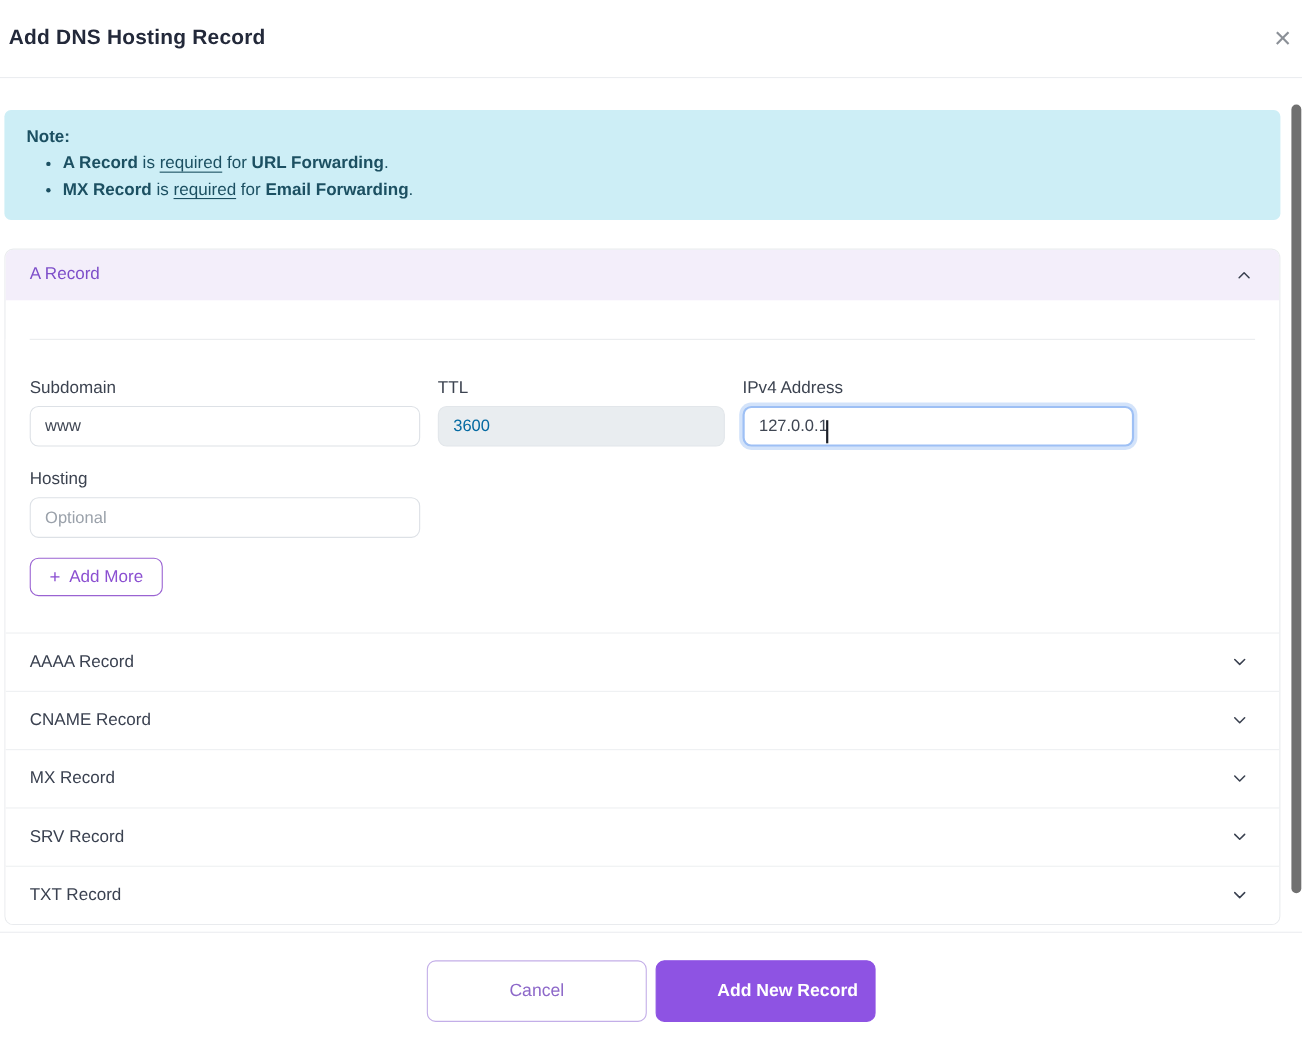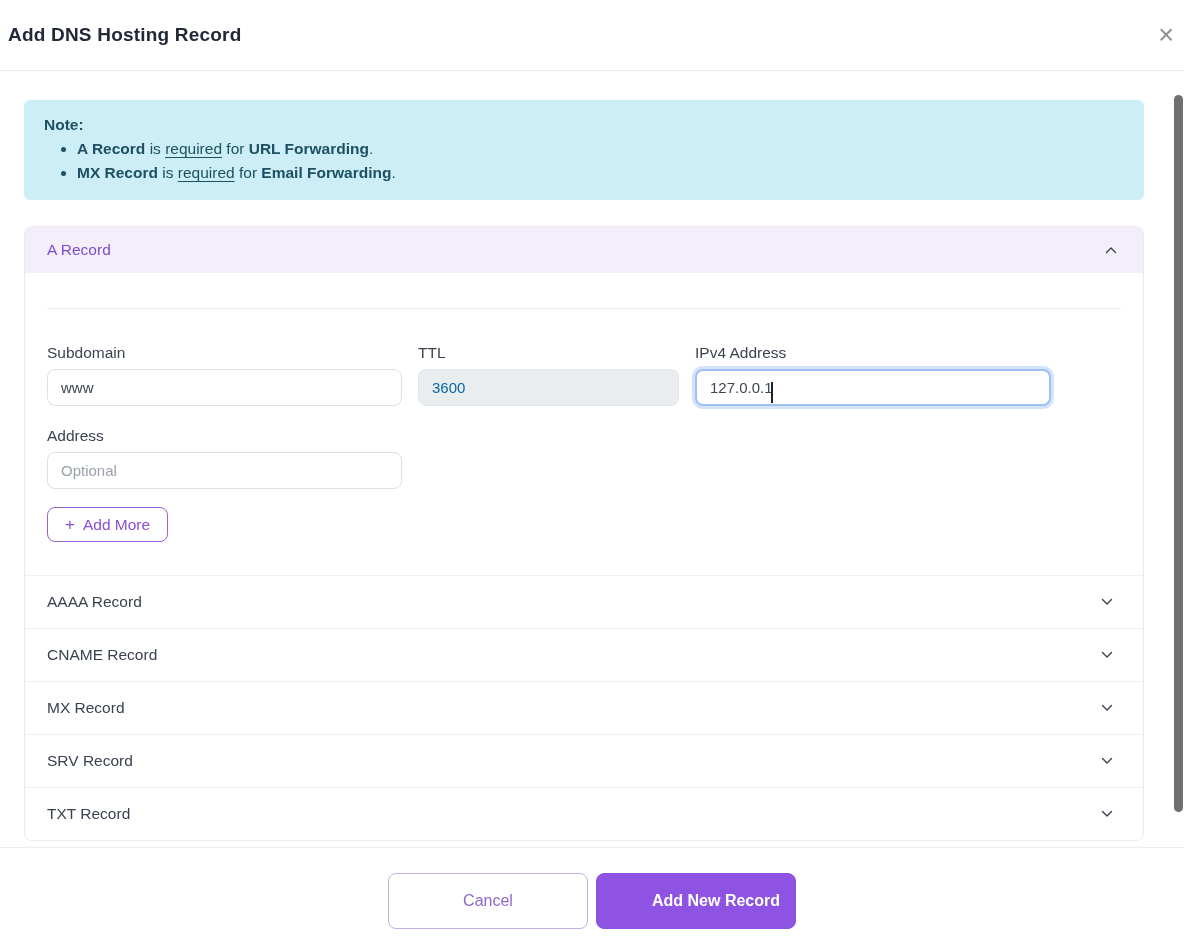--- a/index.html
+++ b/index.html
@@ -34,21 +34,21 @@
     color: #8b9097;
     font-size: 27px;
     line-height: 1;
     font-weight: 400;
     padding: 0 2px;
   }
 
   
   .modal-body {
     width: 1168px;
-    padding: 0 24px;
+    padding: 0 4px;
   }
 
   
   .note-box {
     margin-top: 29px;
     background: #cdeef6;
     border-radius: 6px;
     padding: 13px 20px 15px 20px;
     color: #1c5062;
     font-size: 15.5px;
@@ -259,21 +259,21 @@
             <input type="text" disabled="" value="3600" style="">
           </div>
           <div class="field f-ip">
             <label>IPv4 Address</label>
             <input type="text" value="127.0.0.1" style="">
             <div class="caret"></div>
           </div>
         </div>
 
         <div class="field remarks-field">
-          <label>Address</label>
+          <label>Hosting</label>
           <input type="text" placeholder="Optional" style="">
         </div>
 
         <button class="add-more-btn">
           <span class="plus-glyph">+</span>
           <span>Add More</span>
         </button>
       </div>
 
       <div class="acc-row">

